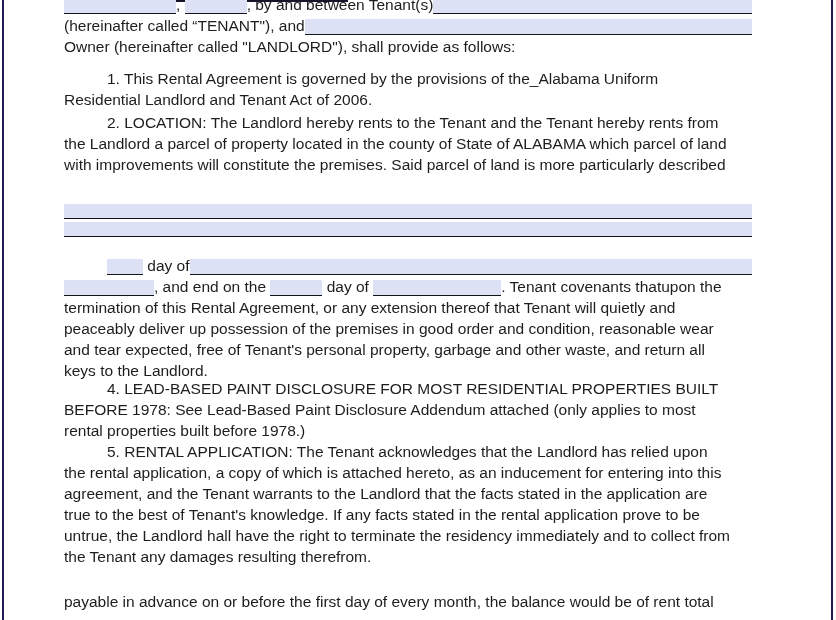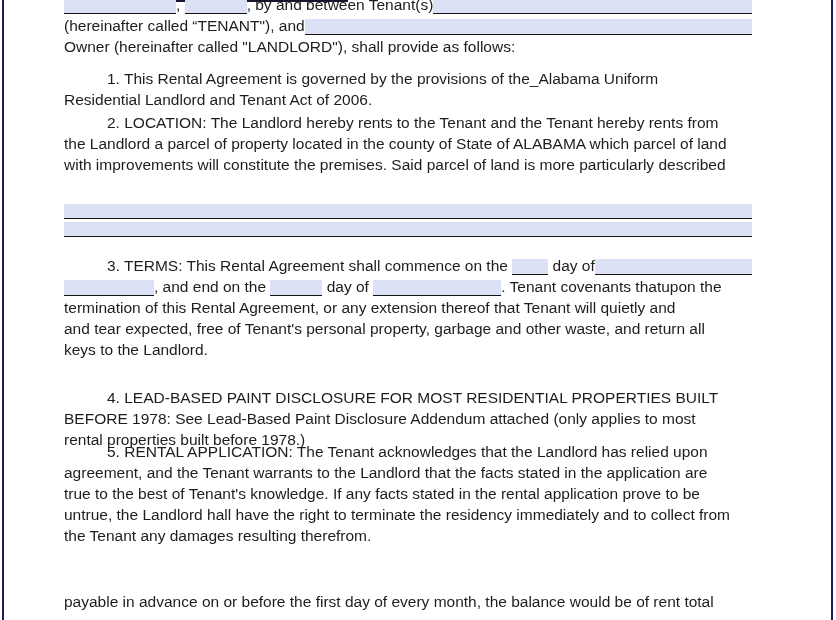--- a/index.html
+++ b/index.html
@@ -18,21 +18,21 @@
   .page-border.right{left:831px;}
   .top-remnant{position:absolute;top:0;height:2px;background:#15152e;}
   .top-remnant.a{left:64px;width:284px;}
   .top-remnant.b{left:455px;width:297px;}
   .block{position:absolute;left:64px;width:688px;}
   .intro{top:-6px;}
   .p1{top:68px;}
   .p2{top:112px;}
   .bars{top:204px;}
   .p3{top:255px;}
-  .p4{top:387px;}
+  .p4{top:378px;}
   .p5{top:441px;}
   .p6{top:591px;}
   .line{display:flex;white-space:pre;align-items:stretch;}
   .line .t{flex:0 0 auto;}
   .line.indent{padding-left:43px;align-items:center;}
   .field{
     flex:0 0 auto;
     height:15px;
     align-self:center;
     margin-top:2px;
@@ -64,33 +64,35 @@
   <div class="block p2">
       <div class="line indent"><span class="t">2. LOCATION: The Landlord hereby rents to the Tenant and the Tenant hereby rents from</span></div>
       <div class="line"><span class="t">the Landlord a parcel of property located in the county of State of ALABAMA which parcel of land</span></div>
       <div class="line"><span class="t">with improvements will constitute the premises. Said parcel of land is more particularly described</span></div>
     </div>
   <div class="block bars">
       <div class="line"><span class="field fill"></span></div>
       <div class="line"><span class="field fill"></span></div>
     </div>
   <div class="block p3">
-      <div class="line indent"><span class="t">3. TERMS: This Rental Agreement shall commence on the </span><span class="field" style="width: 36px;"></span><span class="t"> day of</span><span class="field fill"></span></div>
+      <div class="line indent"><span class="field" style="width: 36px;"></span><span class="t"> day of</span><span class="field fill"></span></div>
       <div class="line"><span class="field" style="width: 90px;"></span><span class="t">, and end on the </span><span class="field" style="width: 52px;"></span><span class="t"> day of </span><span class="field" style="width: 128px;"></span><span class="t">. Tenant covenants thatupon the</span></div>
       <div class="line"><span class="t">termination of this Rental Agreement, or any extension thereof that Tenant will quietly and</span></div>
+      <div class="line"><span class="t">peaceably deliver up possession of the premises in good order and condition, reasonable wear</span></div>
       <div class="line"><span class="t">and tear expected, free of Tenant's personal property, garbage and other waste, and return all</span></div>
       <div class="line"><span class="t">keys to the Landlord.</span></div>
     </div>
   <div class="block p4">
       <div class="line indent"><span class="t">4. LEAD-BASED PAINT DISCLOSURE FOR MOST RESIDENTIAL PROPERTIES BUILT</span></div>
       <div class="line"><span class="t">BEFORE 1978: See Lead-Based Paint Disclosure Addendum attached (only applies to most</span></div>
       <div class="line"><span class="t">rental properties built before 1978.)</span></div>
     </div>
   <div class="block p5">
       <div class="line indent"><span class="t">5. RENTAL APPLICATION: The Tenant acknowledges that the Landlord has relied upon</span></div>
+      <div class="line"><span class="t">the rental application, a copy of which is attached hereto, as an inducement for entering into this</span></div>
       <div class="line"><span class="t">agreement, and the Tenant warrants to the Landlord that the facts stated in the application are</span></div>
       <div class="line"><span class="t">true to the best of Tenant's knowledge. If any facts stated in the rental application prove to be</span></div>
       <div class="line"><span class="t">untrue, the Landlord hall have the right to terminate the residency immediately and to collect from</span></div>
       <div class="line"><span class="t">the Tenant any damages resulting therefrom.</span></div>
     </div>
   <div class="block p6">
       <div class="line"><span class="t">payable in advance on or before the first day of every month, the balance would be of rent total</span></div>
     </div>
 </div>
 

